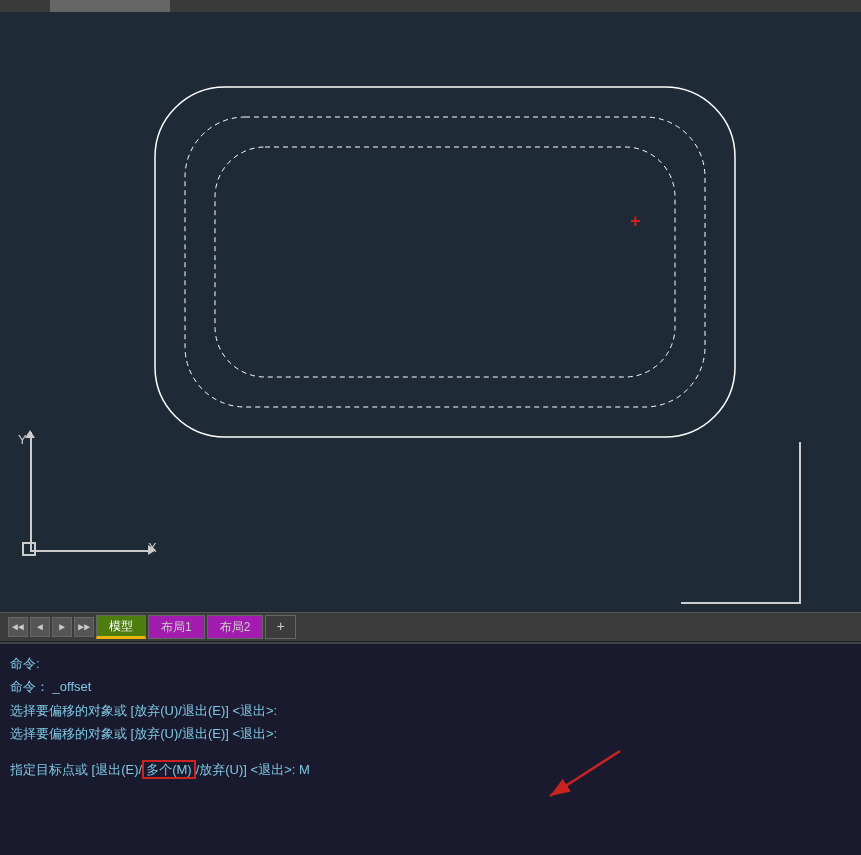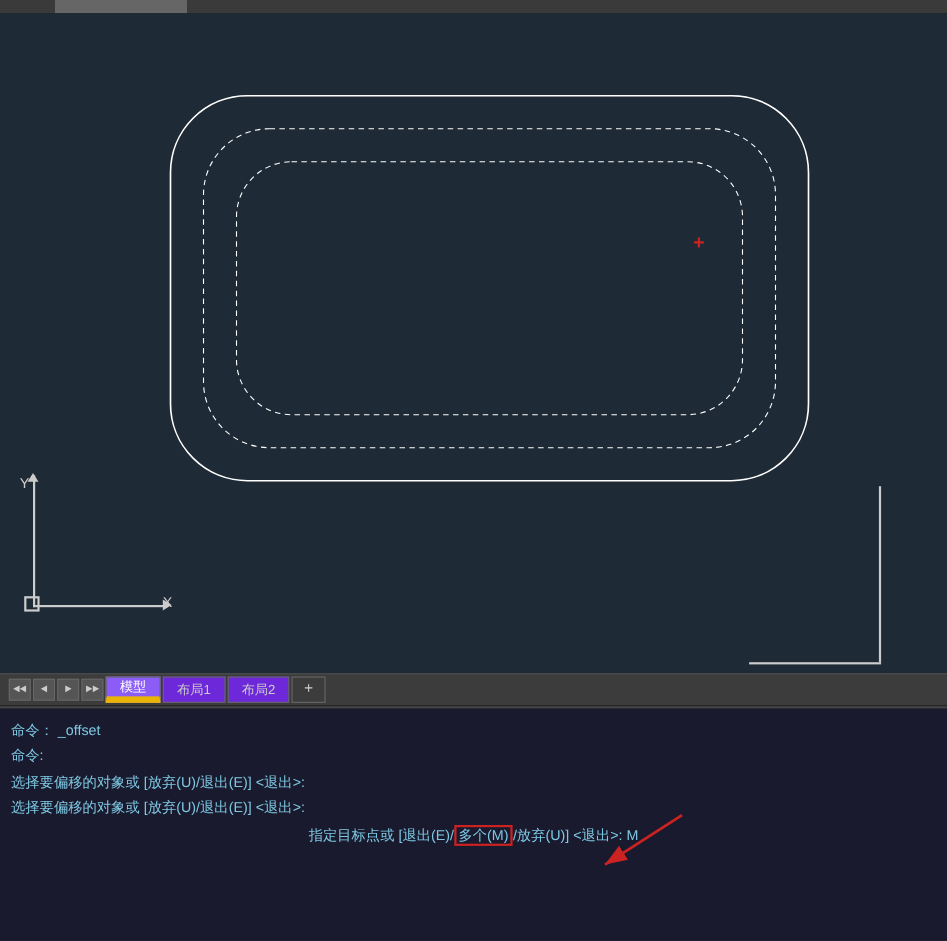--- a/index.html
+++ b/index.html
@@ -139,33 +139,33 @@
       font-size: 10px;
       cursor: pointer;
       display: flex;
       align-items: center;
       justify-content: center;
       margin-right: 2px;
     }
     .tab {
       height: 24px;
       padding: 0 12px;
-      background: #6d28d9;
+      background: #a21caf;
       border: 1px solid #666;
       color: #cccccc;
       font-size: 12px;
       cursor: pointer;
       display: flex;
       align-items: center;
       margin-right: 2px;
       font-family: Arial, sans-serif;
     }
     .tab.active {
-      background: #8b5cf6;
-      border-bottom: 6px solid #eab308;
+      background: #4d7c0f;
+      border-bottom: 3px solid #eab308;
       color: #ffffff;
     }
     .tab-plus {
       height: 24px;
       padding: 0 10px;
       background: transparent;
       border: 1px solid #666;
       color: #cccccc;
       font-size: 14px;
       cursor: pointer;
@@ -256,32 +256,32 @@
   <div class="tab-nav-btn">►</div>
   <div class="tab-nav-btn">►►</div>
   <div class="tab active">模型</div>
   <div class="tab">布局1</div>
   <div class="tab">布局2</div>
   <div class="tab-plus">+</div>
 </div>
 
 <div id="command-area">
   <div class="cmd-line">
+    <span>命令:</span>
+  </div>
+  <div class="cmd-line">
     <span>命令：  _offset</span>
   </div>
   <div class="cmd-line">
-    <span>命令:</span>
-  </div>
-  <div class="cmd-line">
     <span>选择要偏移的对象或  [放弃(U)/退出(E)] &lt;退出&gt;:</span>
   </div>
   <div class="cmd-line">
     <span>选择要偏移的对象或  [放弃(U)/退出(E)] &lt;退出&gt;:</span>
   </div>
-  <div class="cmd-line" style="margin-top: 2px; text-align: center;">
+  <div class="cmd-line" style="margin-top: 12px;">
     <span>指定目标点或  [退出(E)/</span><span class="cmd-box">多个(M)</span><span>/放弃(U)] &lt;退出&gt;:  M</span>
   </div>
 
   <div style="position: relative; margin-top: -40px; margin-left: 480px; pointer-events: none;">
     <svg width="150" height="70">
       <defs>
         <marker id="arrowhead" markerWidth="8" markerHeight="6" refX="8" refY="3" orient="auto">
           <polygon points="0 0, 8 3, 0 6" fill="#cc2222"></polygon>
         </marker>
       </defs>

